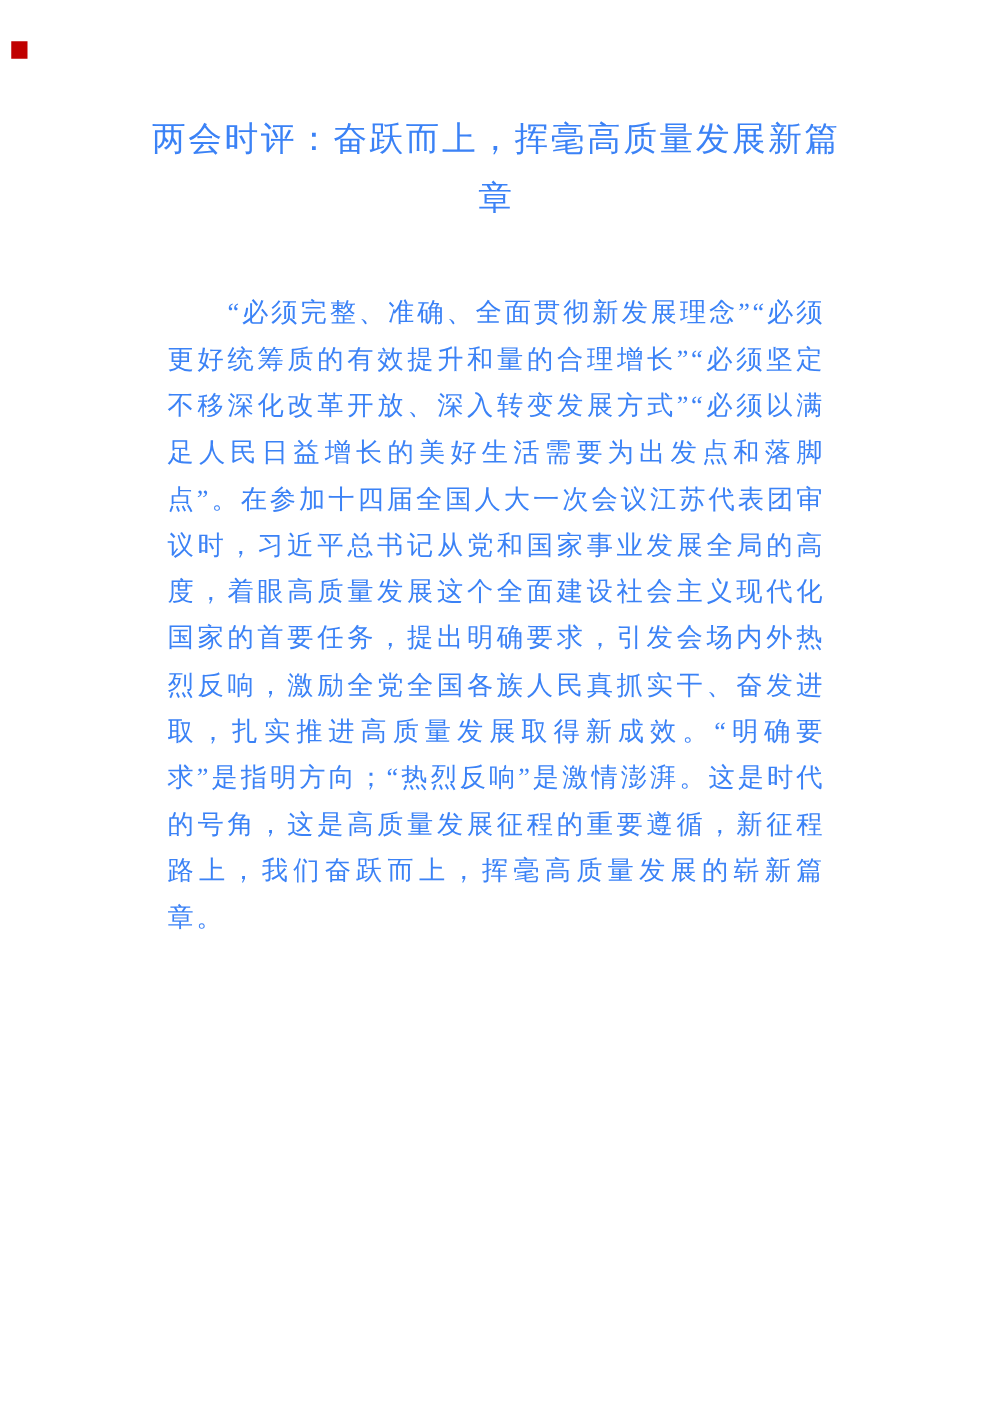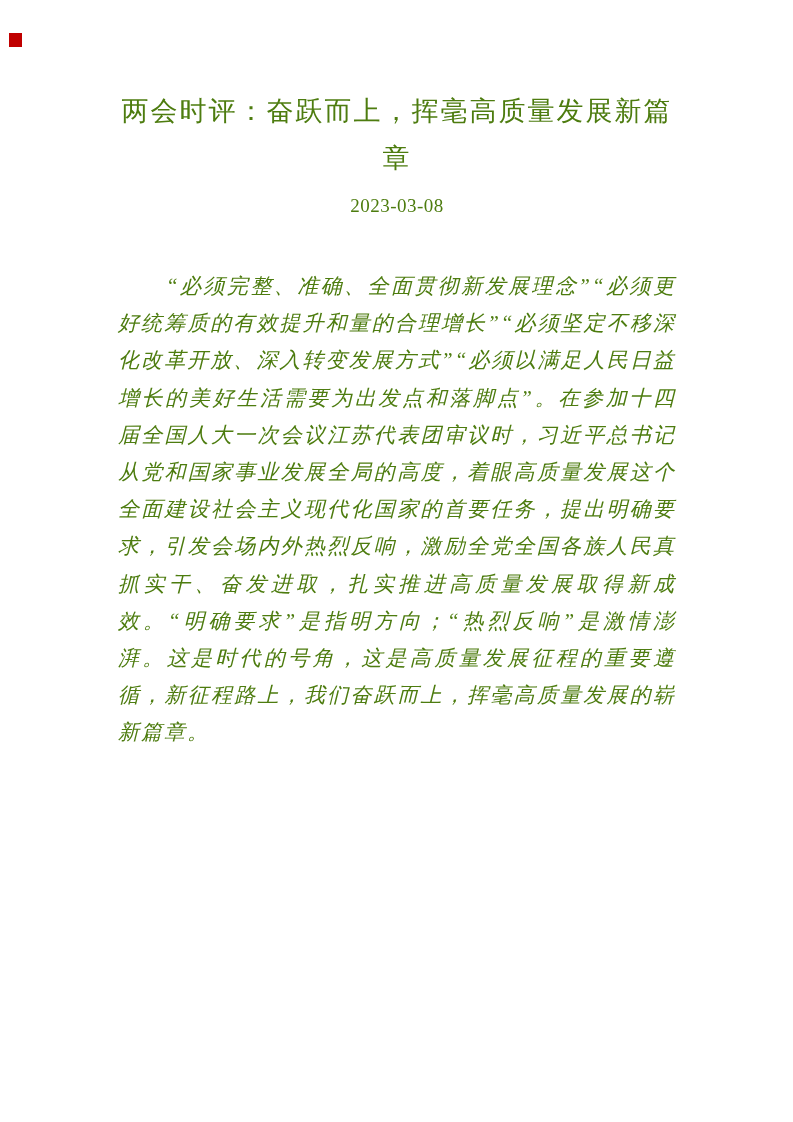--- a/index.html
+++ b/index.html
@@ -7,21 +7,21 @@
     padding: 0;
     background: #ffffff;
   }
   .page {
     position: relative;
     width: 793px;
     height: 876px;
     background: #ffffff;
     overflow: hidden;
     font-family: "Liberation Serif", "DejaVu Serif", serif;
-    color: #4d7c0f;
+    color: #3b82f6;
   }
   .red-marker {
     position: absolute;
     left: 9px;
     top: 33px;
     width: 13px;
     height: 14px;
     background: #c00000; 
   }
   .content {
@@ -47,36 +47,34 @@
   }
   .body-text {
     margin-top: 50px;
     font-size: 21px;
     line-height: 37.2px;
     letter-spacing: 2px;
     text-align: justify;
     text-justify: inter-character;
   }
   .body-text p {
-    margin: 0;
+    margin: 16px;
     text-indent: 48px;
-    font-style: italic;
   }
 </style>
 </head>
 <body>
 
 <div class="page">
 
   <div class="red-marker" style="background:#c00000"></div>
 
   <div class="content">
 
     <h1 class="title">两会时评：奋跃而上，挥毫高质量发展新篇章</h1>
 
-    <div class="date">2023-03-08</div>
 
     <div class="body-text">
       <p>“必须完整、准确、全面贯彻新发展理念”“必须更好统筹质的有效提升和量的合理增长”“必须坚定不移深化改革开放、深入转变发展方式”“必须以满足人民日益增长的美好生活需要为出发点和落脚点”。在参加十四届全国人大一次会议江苏代表团审议时，习近平总书记从党和国家事业发展全局的高度，着眼高质量发展这个全面建设社会主义现代化国家的首要任务，提出明确要求，引发会场内外热烈反响，激励全党全国各族人民真抓实干、奋发进取，扎实推进高质量发展取得新成效。“明确要求”是指明方向；“热烈反响”是激情澎湃。这是时代的号角，这是高质量发展征程的重要遵循，新征程路上，我们奋跃而上，挥毫高质量发展的崭新篇章。</p>
     </div>
 
   </div>
 </div>
 
 </body></html>

